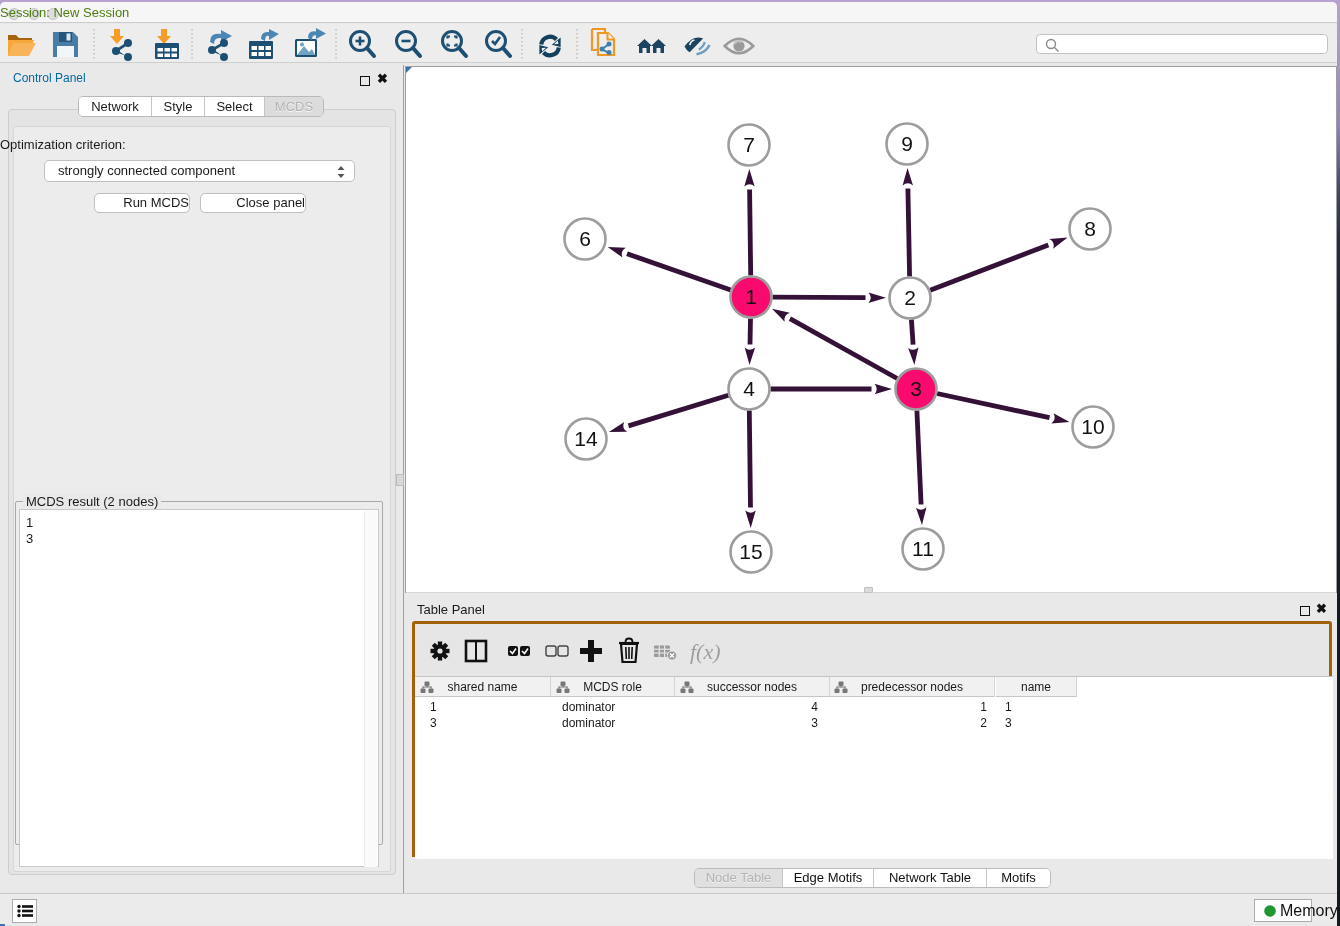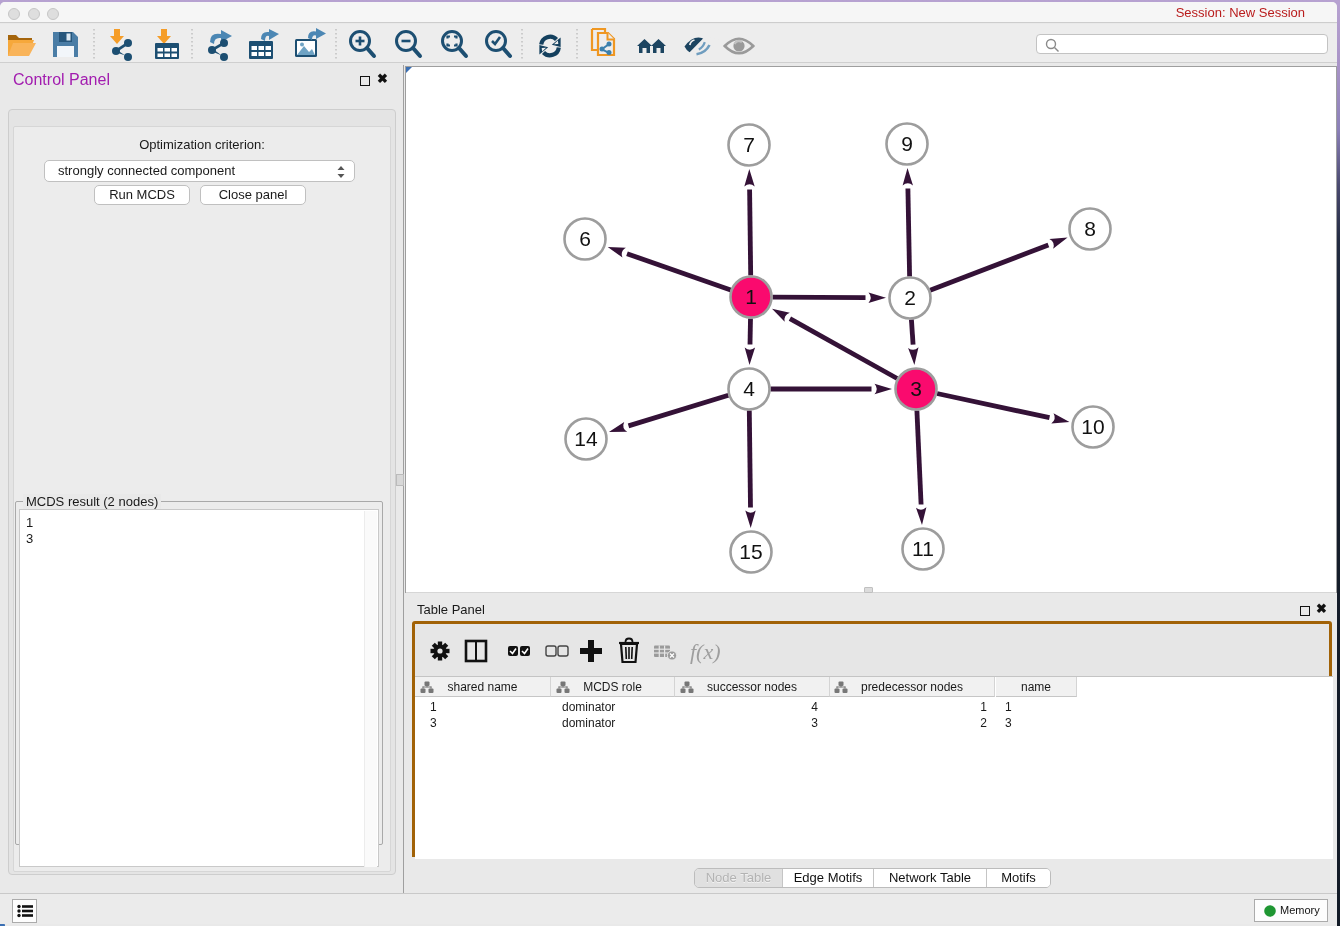--- a/index.html
+++ b/index.html
@@ -1,35 +1,35 @@
 <!DOCTYPE html>
 <html><head><meta charset="utf-8"><style>
 *{margin:0;padding:0;box-sizing:border-box}
 html,body{width:1340px;height:926px;overflow:hidden}
 body{font-family:"Liberation Sans",sans-serif;background:linear-gradient(180deg,#b7a2d1 0%,#a994c7 7%,#8b80b8 14%,#4a4a70 20%,#232c42 26%,#161e2c 40%,#121a26 100%);position:relative}
 .abs{position:absolute}
 #win{position:absolute;left:0;top:2px;width:1337px;height:924px;background:#e9e9e9;border-radius:5px 5px 0 0}
 #titlebar{position:absolute;left:0;top:0;width:1337px;height:21px;background:#f6f6f6;border-bottom:1px solid #cdcdcd;border-radius:5px 5px 0 0}
 .tl{position:absolute;top:6px;width:12px;height:12px;border-radius:50%;background:#dedede;border:1px solid #c6c6c6}
-#wtitle{position:absolute;top:3px;left:0;width:1305px;text-align:right;font-size:13px;color:#b91c1c}
+#wtitle{position:absolute;top:3px;left:0;width:1305px;text-align:left;font-size:13px;color:#4d7c0f}
 #toolbar{position:absolute;left:0;top:22px;width:1337px;height:39px;background:#ededed;border-bottom:1px solid #cfcfcf}
 #search{position:absolute;left:1036px;top:10px;width:292px;height:20px;background:#fff;border:1px solid #c3c3c3;border-radius:4px}
 
 #cpanel{position:absolute;left:0;top:63px;width:404px;height:828px;background:#e9e9e9;border-right:1px solid #9f9f9f}
-#cphead{position:absolute;left:13px;top:6px;font-size:16px;color:#a21caf}
+#cphead{position:absolute;left:13px;top:6px;font-size:12px;color:#0369a1}
 .pbtn-sq{position:absolute;top:11px;width:10px;height:10px;border:1.5px solid #111}
 .pbtn-x{position:absolute;top:7px;font-size:13px;font-weight:bold;color:#111;line-height:13px}
 #tabs{position:absolute;left:78px;top:31px;height:21px;display:flex;border:1px solid #b9b9b9;border-radius:5px;overflow:hidden;background:#fff}
 .tab{height:100%;font-size:13px;color:#1a1a1a;text-align:center;line-height:19px;border-right:1px solid #c5c5c5;background:#fff}
 .tab:last-child{border-right:none}
 #tabpane{position:absolute;left:8px;top:44px;width:388px;height:766px;background:#e4e4e4;border:1px solid #cdcdcd;border-radius:4px}
 #innerpane{position:absolute;left:4px;top:16px;width:378px;height:746px;background:#ececec;border:1px solid #d6d6d6;border-radius:2px}
-#optlabel{position:absolute;left:0;top:72px;width:404px;text-align:center;font-size:13px;color:#1a1a1a}
+#optlabel{position:absolute;left:0;top:72px;width:404px;text-align:left;font-size:13px;color:#1a1a1a}
 #combo{position:absolute;left:44px;top:95px;width:311px;height:22px;background:#fff;border:1px solid #c0c0c0;border-radius:5px;font-size:13px;color:#1a1a1a;line-height:20px;padding-left:13px}
-.btn{position:absolute;top:120px;height:20px;background:#fff;border:1px solid #c0c0c0;border-radius:5px;font-size:13px;color:#1a1a1a;text-align:center;line-height:18px}
+.btn{position:absolute;top:128px;height:20px;background:#fff;border:1px solid #c0c0c0;border-radius:5px;font-size:13px;color:#1a1a1a;text-align:right;line-height:18px}
 #groupbox{position:absolute;left:15px;top:436px;width:368px;height:344px;border:1px solid #a9a9a9;border-radius:2px}
 #grouplabel{position:absolute;left:7px;top:-8px;background:#e9e9e9;padding:0 3px;font-size:13px;color:#1a1a1a}
 #resultarea{position:absolute;left:3px;top:7px;width:360px;height:358px;background:#fff;border:1px solid #c9c9c9}
 #resulttext{position:absolute;left:6px;top:5px;font-size:13px;color:#1a1a1a;line-height:16px}
 #vscroll{position:absolute;right:1px;top:1px;width:13px;height:356px;background:#fafafa;border-left:1px solid #ececec}
 #divgrip{position:absolute;left:396px;top:472px;width:8px;height:12px;background:#d8d8d8;border:1px solid #bbb}
 
 #netwin{position:absolute;left:405px;top:64px;width:932px;height:527px;border:1px solid #9e9e9e;border-bottom:none;background:#fff}
 #nettitle{position:absolute;left:0;top:0;width:930px;height:21px;background:linear-gradient(180deg,#f5f5f5,#dbdbdb);border-bottom:1px solid #ababab}
 #netname{position:absolute;top:3px;left:0;width:930px;text-align:center;font-size:12px;font-weight:bold;color:#2b2b2b}
@@ -44,21 +44,21 @@
 #ttoolbar{position:absolute;left:0;top:0;width:918px;height:52px}
 #ttable{position:absolute;left:0px;top:52px;width:918px;height:183px;background:#fff;border-top:1px solid #c4c4c4}
 #thead{position:absolute;left:0;top:0;width:918px;height:20px;background:#fff;font-size:12px;color:#1a1a1a}
 .hcol{position:absolute;top:0;height:20px;background:#f1f1f1;border-right:1px solid #d4d4d4;border-bottom:1px solid #c6c6c6;text-align:center;line-height:20px}
 .trow{position:absolute;font-size:12px;color:#1a1a1a;height:16px;line-height:16px}
 #btabs{position:absolute;left:289px;top:274px;height:20px;display:flex;border:1px solid #bcbcbc;border-radius:5px;overflow:hidden}
 .btab{height:100%;font-size:13px;text-align:center;line-height:18px;background:#fff;color:#111;border-right:1px solid #c5c5c5}
 
 #statusbar{position:absolute;left:0;top:891px;width:1337px;height:31px;background:#ebebeb;border-top:1px solid #c9c9c9}
 #listbtn{position:absolute;left:12px;top:5px;width:25px;height:24px;background:#fdfdfd;border:1px solid #ababab}
-#membtn{position:absolute;left:1254px;top:5px;width:74px;height:23px;background:#fdfdfd;border:1px solid #ababab;font-size:11px;color:#111;line-height:21px}
+#membtn{position:absolute;left:1254px;top:5px;width:58px;height:23px;background:#fdfdfd;border:1px solid #ababab;font-size:16px;color:#111;line-height:21px}
 </style></head>
 <body>
 <div id="win">
   <div id="titlebar">
     <div class="tl" style="left:8px"></div>
     <div class="tl" style="left:28px"></div>
     <div class="tl" style="left:47px"></div>
     <div id="wtitle">Session: New Session</div>
   </div>
   <div id="toolbar">
@@ -219,20 +219,26 @@
       </svg>
     </div>
   </div>
   <div id="cpanel">
     <div id="cphead">Control Panel</div>
     <div class="pbtn-sq" style="left:360px"></div>
     <div class="pbtn-x" style="left:377px">✖</div>
     <div id="tabpane">
         <div id="innerpane"></div>
       </div>
+    <div id="tabs">
+      <div class="tab" style="width:73px">Network</div>
+      <div class="tab" style="width:53px">Style</div>
+      <div class="tab" style="width:60px">Select</div>
+      <div class="tab" style="width:58px;background:#dcdcdc;color:#b4b4b4;text-shadow:0 1px 0 #f5f5f5">MCDS</div>
+    </div>
     <div id="optlabel">Optimization criterion:</div>
     <div id="combo">strongly connected component<svg class="abs" style="right:8px;top:3px" width="10" height="16" viewBox="0 0 10 16">
           <path d="M1.5 6 L5 2 L8.5 6 Z" fill="#555"></path>
           <path d="M1.5 10 L5 14 L8.5 10 Z" fill="#555"></path>
         </svg></div>
     <div class="btn" style="left:94px;width:96px">Run MCDS</div>
     <div class="btn" style="left:200px;width:106px">Close panel</div>
     <div id="groupbox">
       <div id="grouplabel">MCDS result (2 nodes)</div>
       <div id="resultarea">

